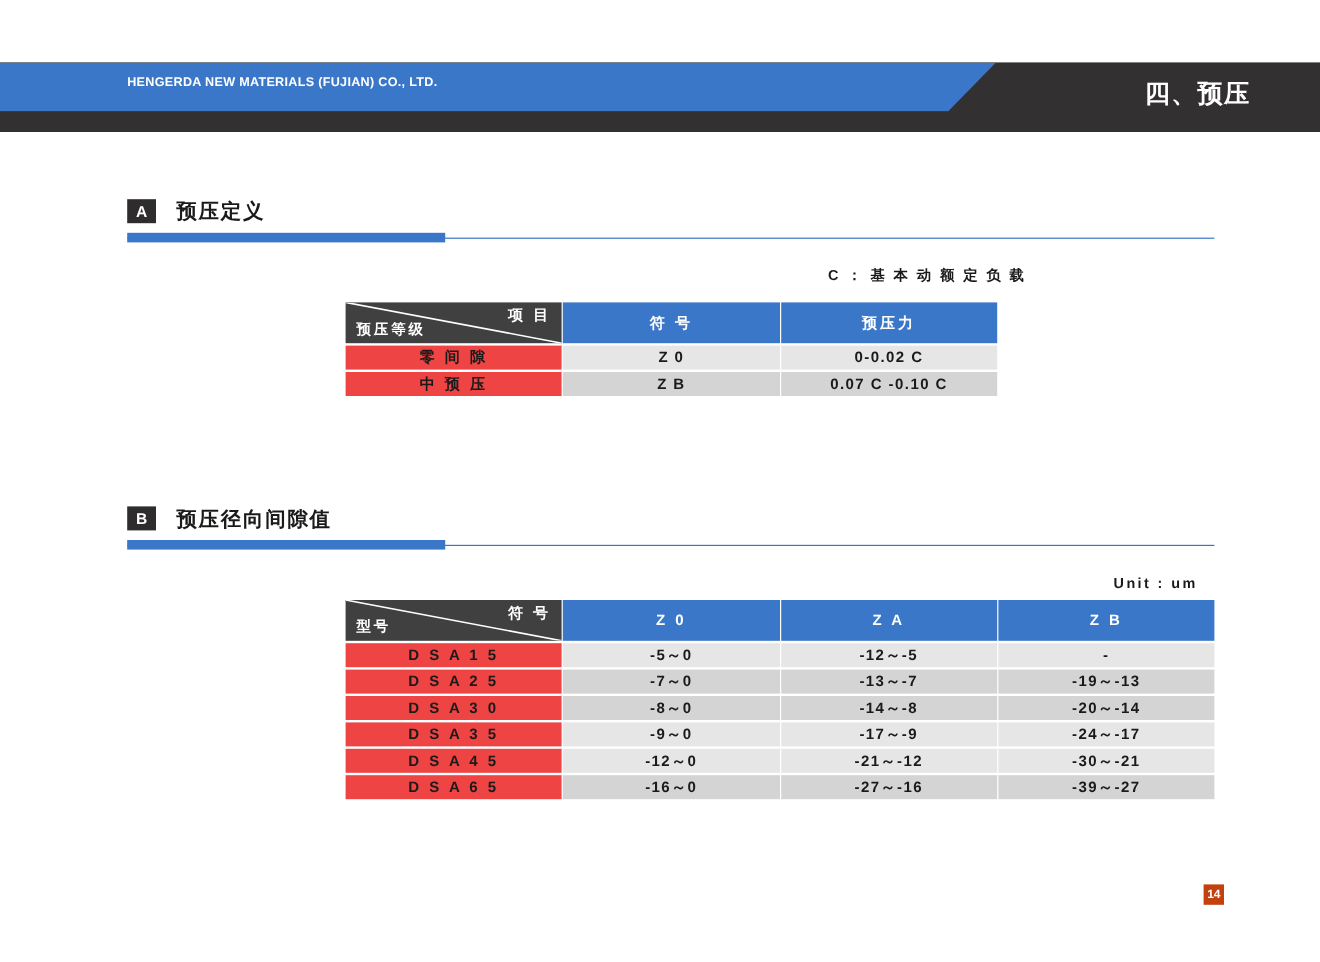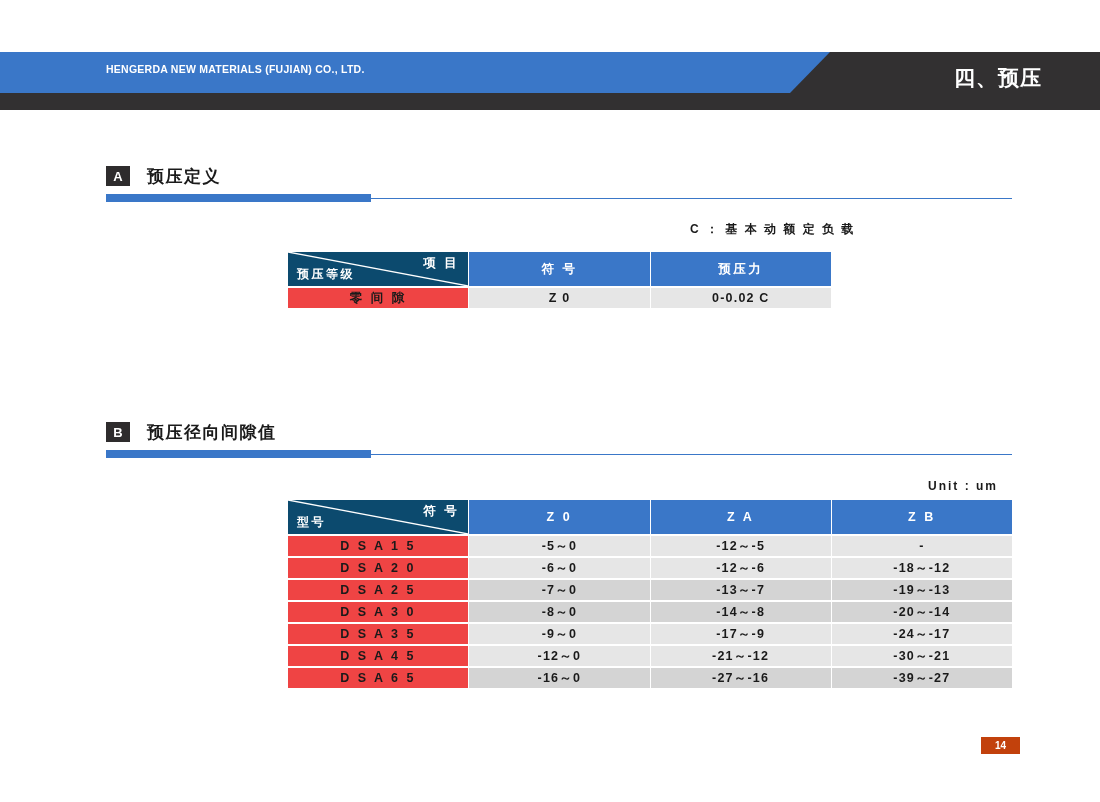--- a/index.html
+++ b/index.html
@@ -88,21 +88,21 @@
   }
   thead th {
     background:#3A77C8;
     color:#ffffff;
     height:34px;
     letter-spacing:2.5px;
     font-size:12.5px;
   }
   th.corner {
     position:relative;
-    background:#0c4a6e;
+    background:#404040;
     padding:0;
     overflow:hidden;
   }
   th.corner .diag {
     position:absolute; left:0; top:0; width:100%; height:100%;
   }
   th.corner .ct-top {
     position:absolute; right:9px; top:3px;
     font-size:12.5px; letter-spacing:2.5px; color:#ffffff;
   }
@@ -118,21 +118,21 @@
   td.cell {
     background:#E6E6E6;
     height:20px;
     letter-spacing:1.2px;
   }
   td.cell.alt { background:#D4D4D4; }
 
   
   .page-num {
     position:absolute; right:80px; bottom:48px;
-    width:39px; height:17px;
+    width:17px; height:17px;
     background:#c2410c; color:#ffffff;
     font-size:10px; font-weight:bold;
     display:flex; align-items:center; justify-content:center;
   }
 </style>
 </head>
 <body>
 
 <div class="header">
   <div class="header-dark"></div>
@@ -171,20 +171,25 @@
       </th>
       <th>符 号</th>
       <th>预压力</th>
     </tr>
   </thead>
   <tbody>
     <tr>
       <td class="rowhead">零 间 隙</td>
       <td class="cell">Z 0</td>
       <td class="cell">0-0.02 C</td>
+    </tr>
+    <tr>
+      <td class="rowhead">中 预 压</td>
+      <td class="cell alt">Z B</td>
+      <td class="cell alt">0.07 C -0.10 C</td>
     </tr>
   </tbody>
 </table>
 
 <div class="section" style="top:419px;">
   <div class="sec-row">
     <div class="sec-badge">B</div>
     <div class="sec-title">预压径向间隙值</div>
   </div>
   <div class="sec-rule">
@@ -217,26 +222,20 @@
     </tr>
   </thead>
   <tbody>
     <tr>
       <td class="rowhead">D S A 1 5</td>
       <td class="cell">-5～0</td>
       <td class="cell">-12～-5</td>
       <td class="cell">-</td>
     </tr>
     <tr>
-      <td class="rowhead">D S A 2 0</td>
-      <td class="cell">-6～0</td>
-      <td class="cell">-12～-6</td>
-      <td class="cell">-18～-12</td>
-    </tr>
-    <tr>
       <td class="rowhead">D S A 2 5</td>
       <td class="cell alt">-7～0</td>
       <td class="cell alt">-13～-7</td>
       <td class="cell alt">-19～-13</td>
     </tr>
     <tr>
       <td class="rowhead">D S A 3 0</td>
       <td class="cell alt">-8～0</td>
       <td class="cell alt">-14～-8</td>
       <td class="cell alt">-20～-14</td>

